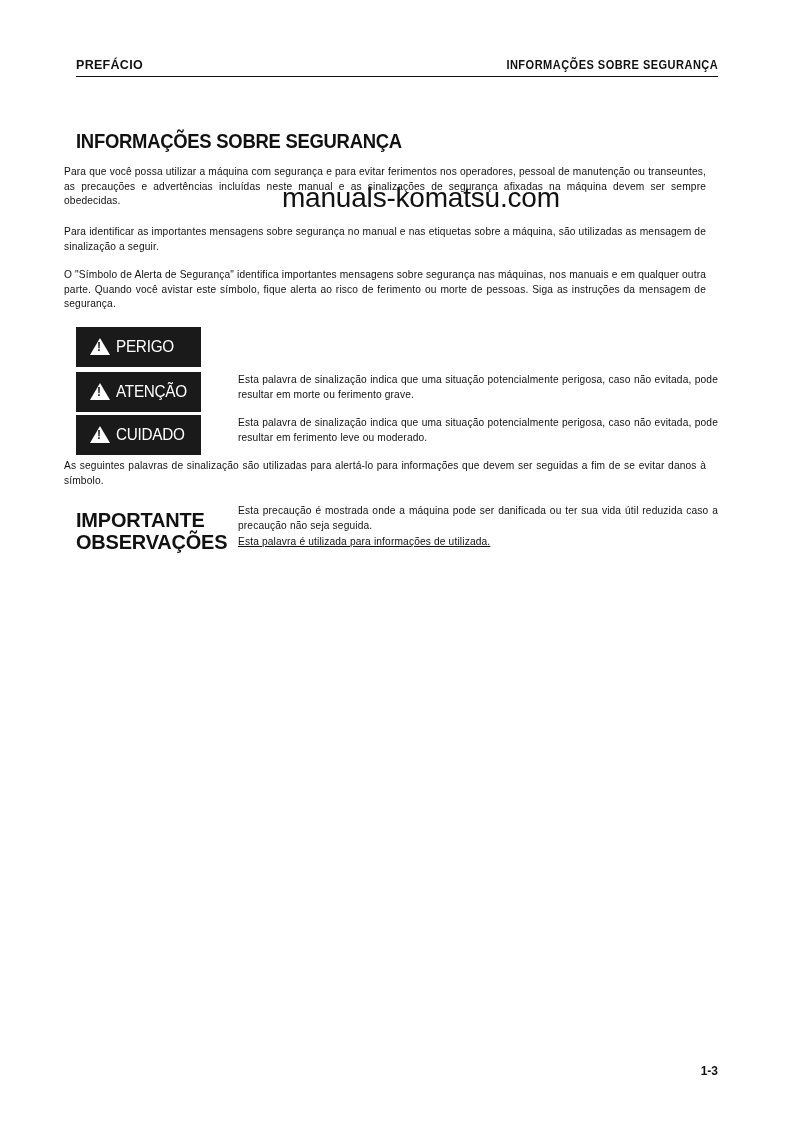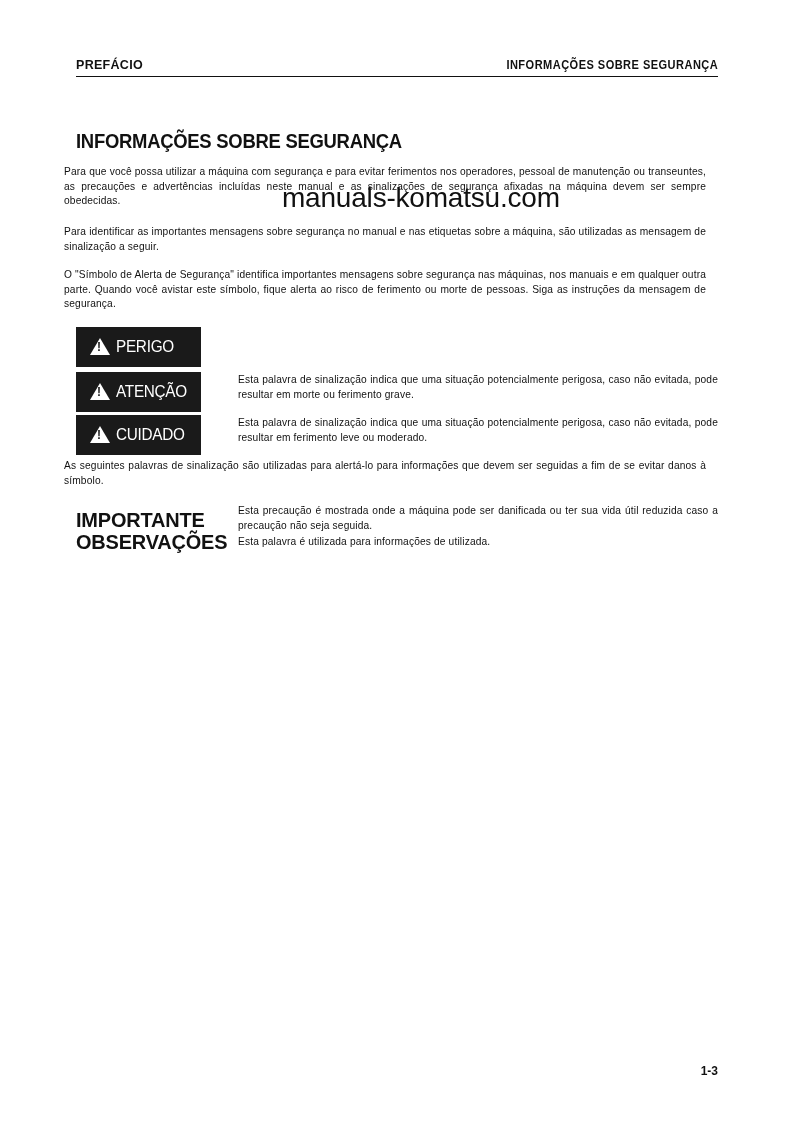--- a/index.html
+++ b/index.html
@@ -142,21 +142,21 @@
       font-size: 21px;
       letter-spacing: -0.2px;
       white-space: nowrap;
       transform: scaleX(0.95);
       transform-origin: left top;
     }
     .row-importante { top: 503px; }
     .row-importante .big-word { top: 5px; }
     .row-obs { top: 530px; }
     .row-obs .big-word { top: 0px; }
-    .row-obs .signal-desc { top: 5px; }
+    .row-obs .signal-desc { top: 5px; text-decoration: underline; }
 
     .page-number {
       position: absolute;
       right: 76px;
       top: 1064px;
       font-weight: bold;
       font-size: 12px;
     }
   </style>
 </head>

